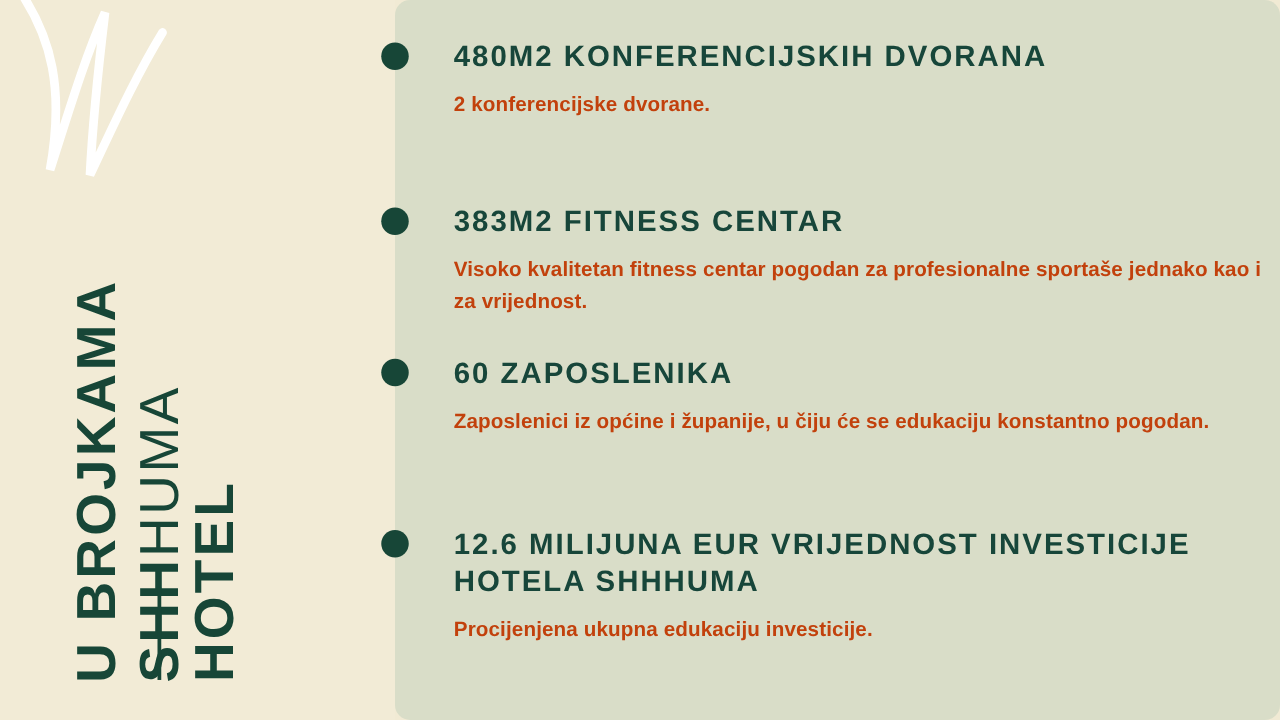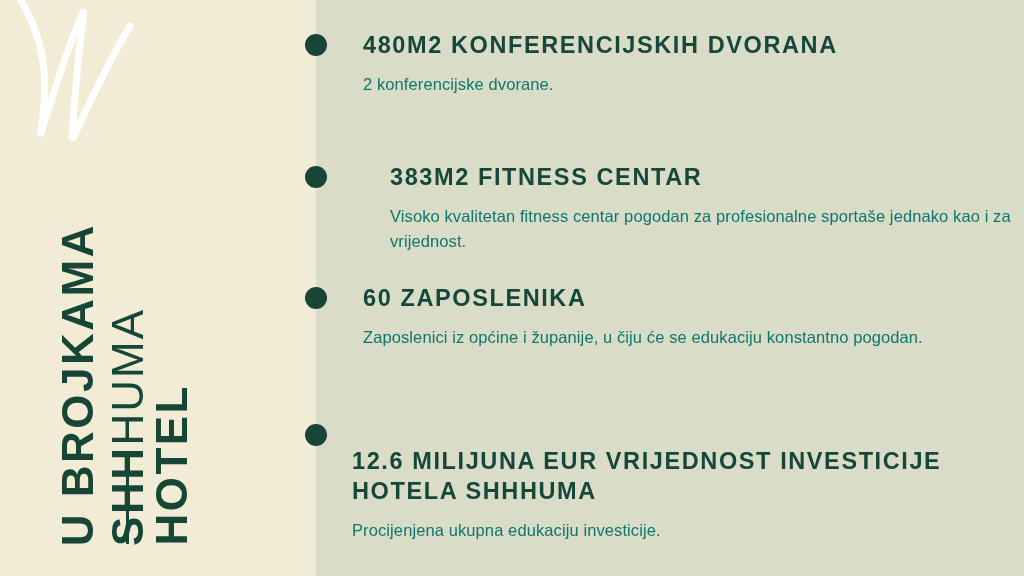--- a/index.html
+++ b/index.html
@@ -23,20 +23,21 @@
     flex: 0 0 316px;
     overflow: hidden;
   }
   
   .right-panel {
     position: relative;
     width: 708px;
     height: 576px;
     background: #d9ddc8;
     flex: 0 0 708px;
+    border-radius: 12px;
   }
   
   .brush {
     position: absolute;
     left: 0px;
     top: -10px;
     width: 190px;
     height: 190px;
     pointer-events: none;
   }
@@ -105,29 +106,29 @@
     font-size: 23.5px;
     font-weight: bold;
     letter-spacing: 1.6px;
     color: #17463a;
     line-height: 1.28;
     text-transform: uppercase;
   }
   .item-desc {
     margin-top: 12px;
     font-size: 16.5px;
-    color: #0f766e;
+    color: #c2410c;
     line-height: 1.5;
     letter-spacing: 0.1px;
-    font-weight: normal;
+    font-weight: bold;
   }
   .i0 { top: 30px; }
-  .i1 { top: 162px; gap: 27px; }
+  .i1 { top: 162px; }
   .i2 { top: 283px; }
-  .i3 { top: 420px; flex-direction: column; }
+  .i3 { top: 420px; }
 </style>
 </head>
 <body>
 
 <div class="slide">
 
   <div class="left-panel">
 
     <svg class="brush" viewBox="0 0 190 190">
       <path d="M18 6 C40 40 52 80 40 146 C56 96 68 56 84 20 C78 70 74 110 72 150 C90 112 108 72 130 36" fill="none" stroke="#ffffff" stroke-width="7" stroke-linecap="round"></path>

